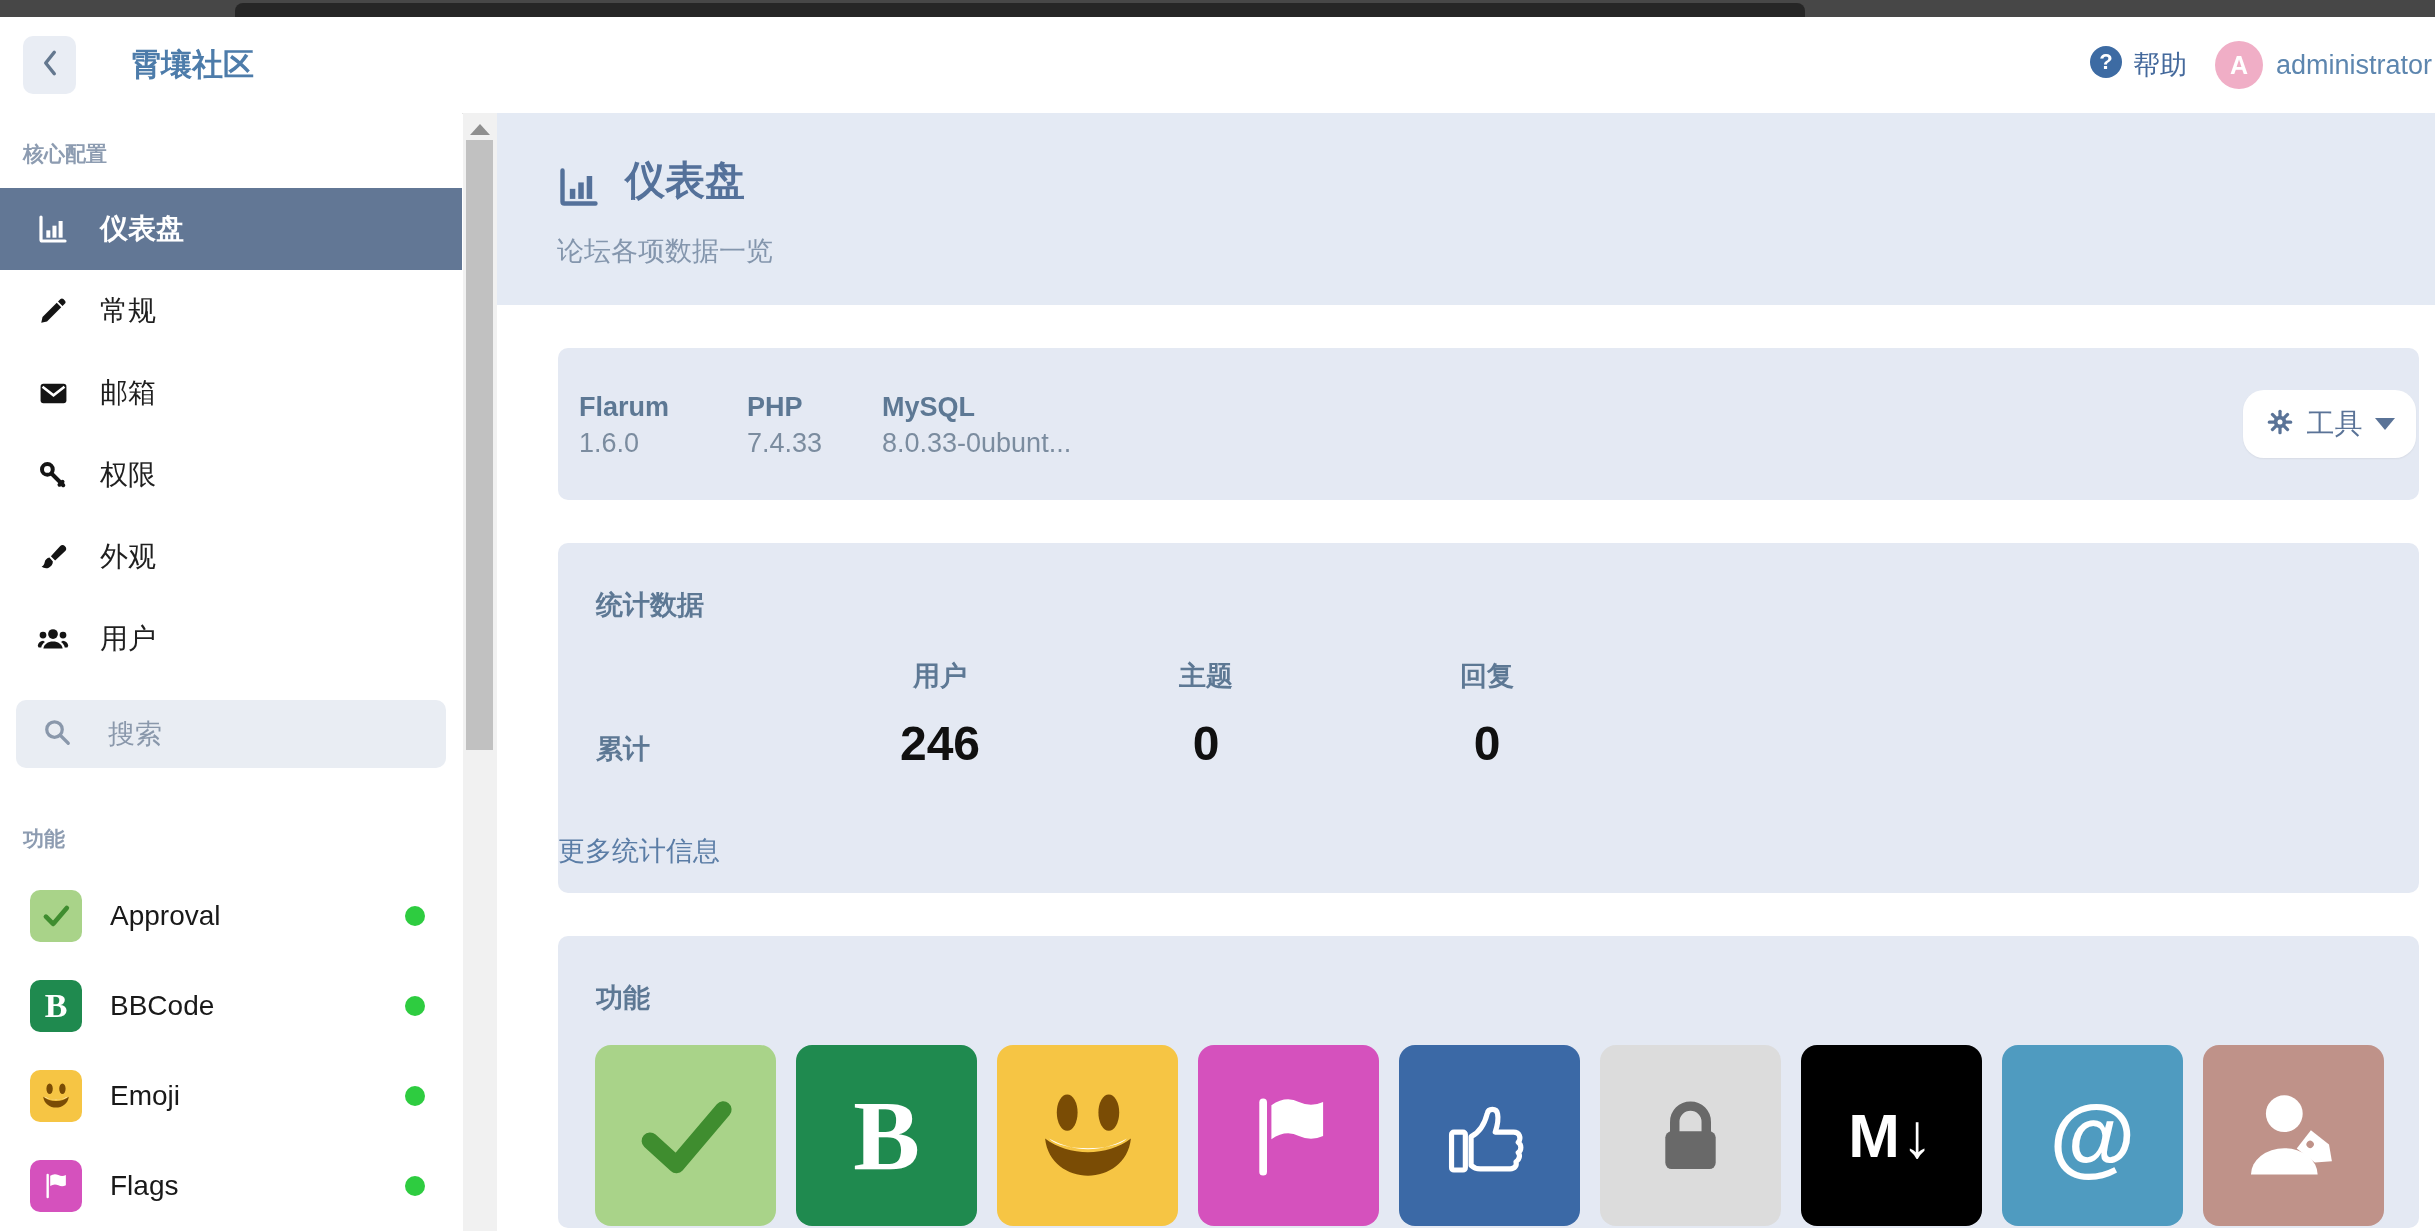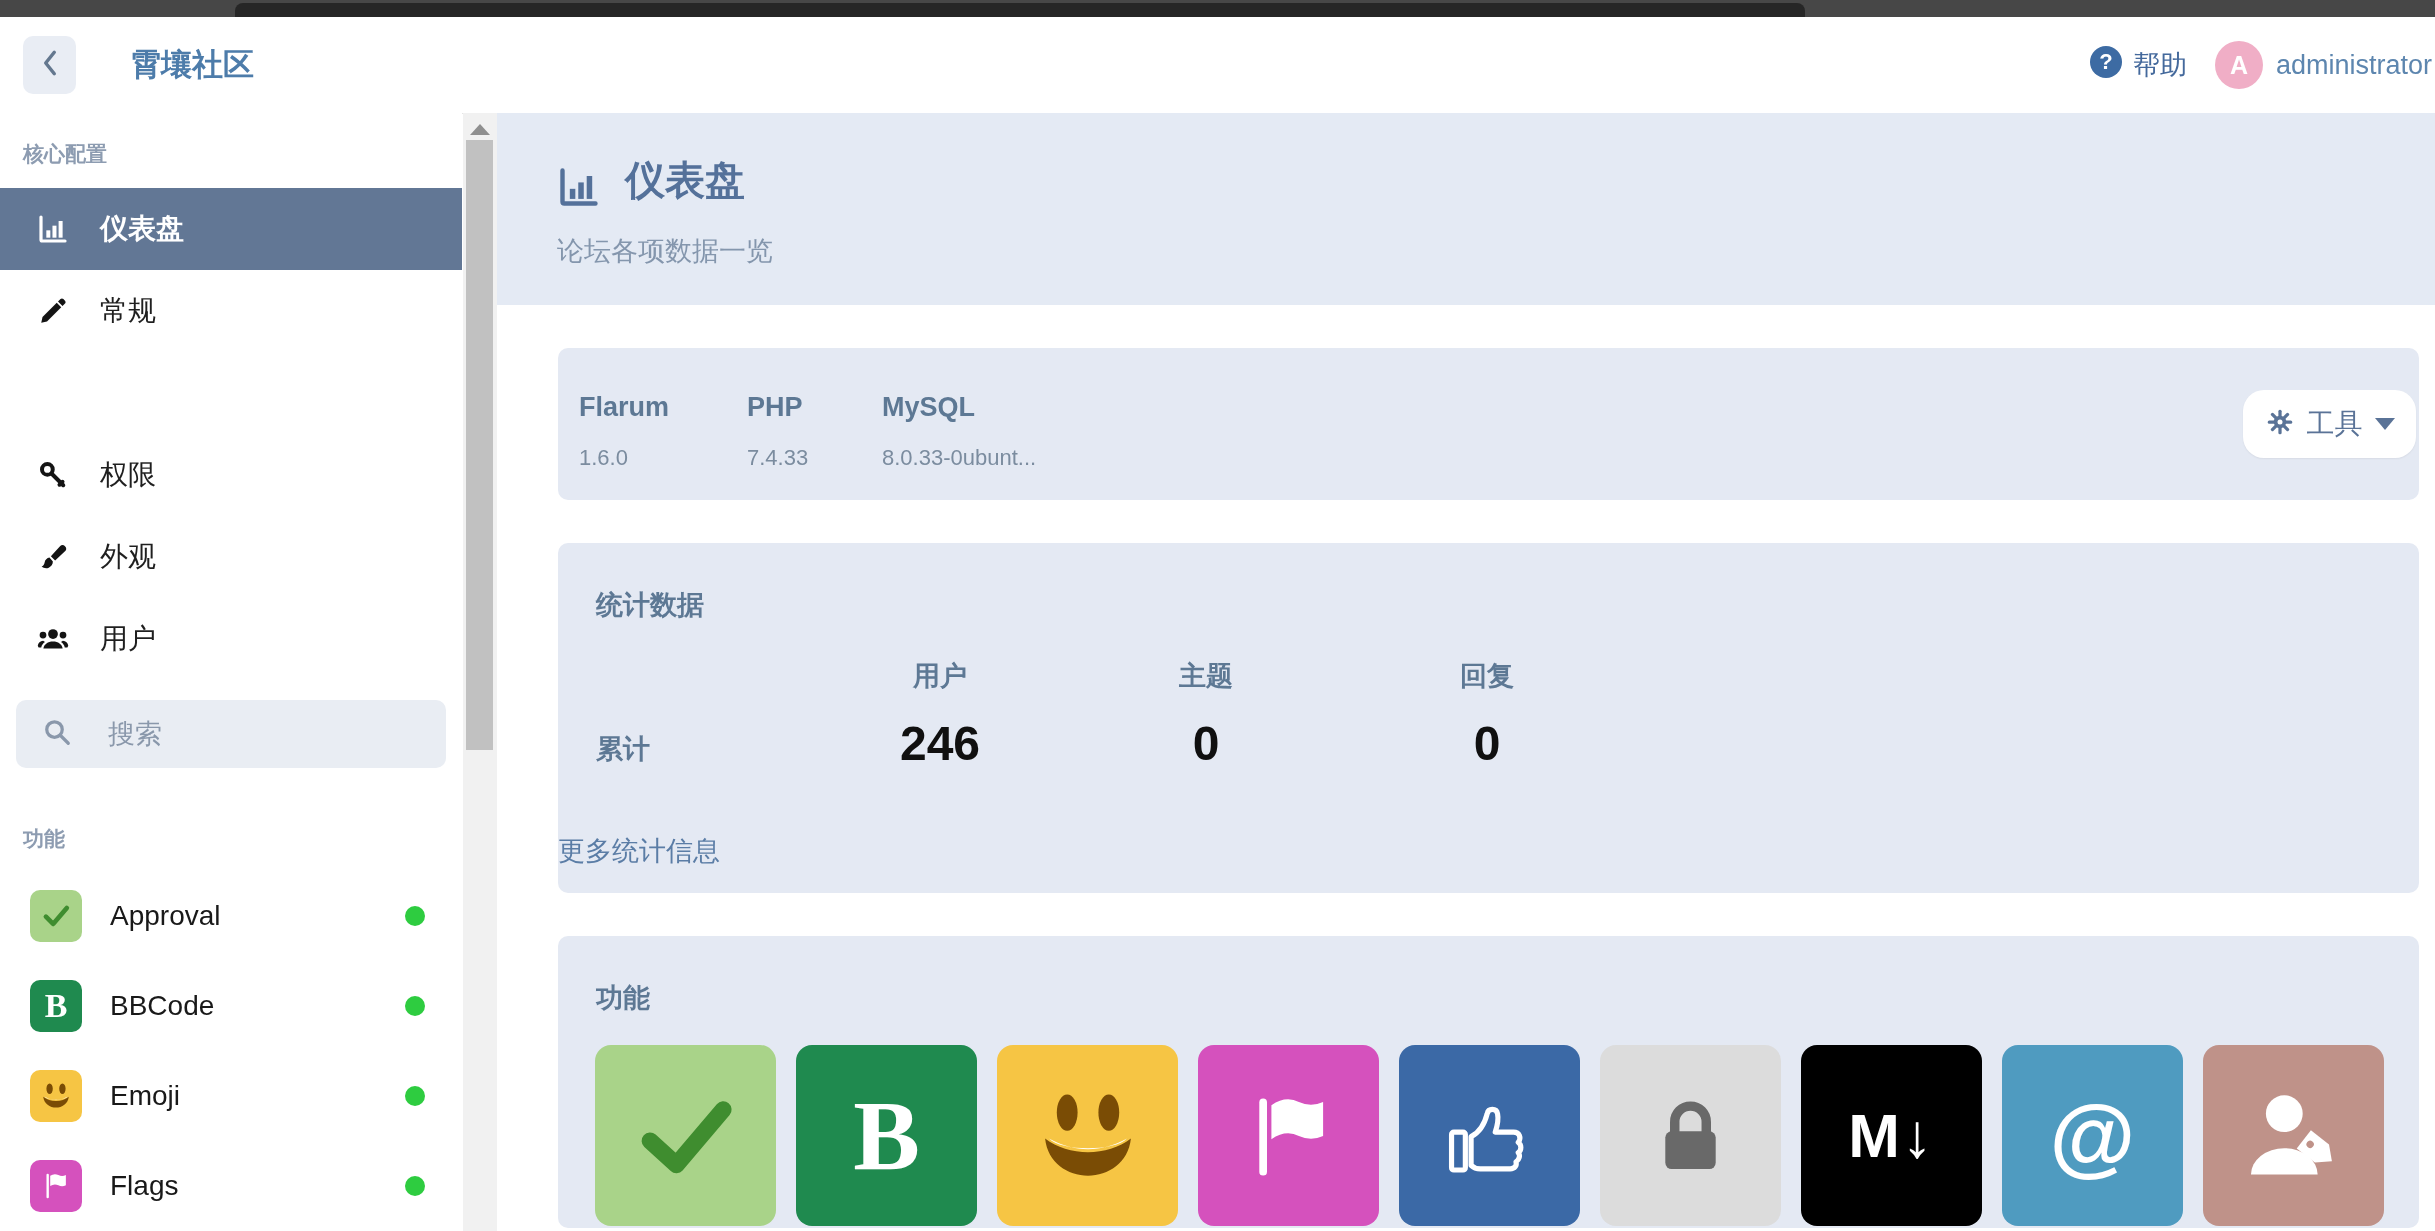--- a/index.html
+++ b/index.html
@@ -39,21 +39,21 @@
   .sthumb{position:absolute;left:3px;top:27px;width:27px;height:610px;background:#c1c1c1;}
   
   .main{position:absolute;left:497px;top:113px;width:1938px;height:1118px;background:#fff;}
   .page-head{position:absolute;left:0;top:0;width:1938px;height:192px;background:#e4eaf4;}
   .ph-icon{position:absolute;left:60px;top:52px;color:#54719a;}
   .ph-title{position:absolute;left:128px;top:40px;font-size:40px;font-weight:700;color:#54719a;}
   .ph-sub{position:absolute;left:60px;top:120px;font-size:27px;color:#8496ad;}
   .card{position:absolute;left:61px;width:1861px;background:#e4e9f3;border-radius:10px;}
   .info-col{position:absolute;top:44px;}
   .info-col .ilabel{font-size:27px;font-weight:700;color:#5d7894;}
-  .info-col .ivalue{font-size:22px;color:#7b8c9f;margin-top:22px;white-space:nowrap;}
+  .info-col .ivalue{font-size:27px;color:#7b8c9f;margin-top:5px;white-space:nowrap;}
   .tools-btn{position:absolute;left:1685px;top:42px;width:173px;height:68px;background:#fff;border-radius:21px;display:flex;align-items:center;justify-content:center;gap:12px;cursor:pointer;box-shadow:0 1px 2px rgba(0,0,0,0.06);}
   .tools-btn .tlabel{font-size:28px;color:#5a7397;}
   .caret{width:0;height:0;border-left:10px solid transparent;border-right:10px solid transparent;border-top:12px solid #5a7397;}
   .card-title{position:absolute;left:38px;top:44px;font-size:27px;font-weight:700;color:#5d7894;}
   .stat-col{position:absolute;width:240px;text-align:center;}
   .stat-h{font-size:27px;font-weight:700;color:#5d7894;}
   .stat-v{font-size:48px;font-weight:700;color:#101010;margin-top:22px;}
   .row-label{position:absolute;left:38px;top:188px;font-size:27px;font-weight:700;color:#5d7894;}
   .more-link{position:absolute;left:0;top:290px;width:100%;text-align:left;font-size:27px;color:#5b7da6;cursor:pointer;}
   .tiles{position:absolute;left:37px;top:109px;display:flex;gap:20px;}
@@ -114,20 +114,29 @@
 
     <div class="nav-item" style="top:157px">
       <span class="nicon">
         <svg width="30" height="30" viewBox="0 0 24 24" fill="currentColor">
             <path d="M2.6 21.4l1-4.6L15 5.4l3.6 3.6L7.2 20.4l-4.6 1zM16 4.4l2-2c.6-.6 1.7-.6 2.3 0l1.3 1.3c.6.6.6 1.7 0 2.3l-2 2L16 4.4z"></path>
           </svg>
       </span>
       <span class="nlabel">常规</span>
     </div>
 
+    <div class="nav-item" style="top:239px">
+      <span class="nicon">
+        <svg width="31" height="31" viewBox="0 0 24 24">
+            <rect x="2" y="4.5" width="20" height="15" rx="2.2" fill="currentColor"></rect>
+            <path d="M3.5 6.8L12 13.4l8.5-6.6" stroke="#fff" stroke-width="2" fill="none"></path>
+          </svg>
+      </span>
+      <span class="nlabel">邮箱</span>
+    </div>
 
     <div class="nav-item" style="top:321px">
       <span class="nicon">
         <svg width="30" height="30" viewBox="0 0 24 24">
             <circle cx="7.5" cy="7.5" r="4.3" fill="none" stroke="currentColor" stroke-width="3.2"></circle>
             <path d="M10.8 10.8L20.2 20.2M17.2 19.8l2.4-2.4" stroke="currentColor" stroke-width="3.2" stroke-linecap="round" fill="none"></path>
           </svg>
       </span>
       <span class="nlabel">权限</span>
     </div>

